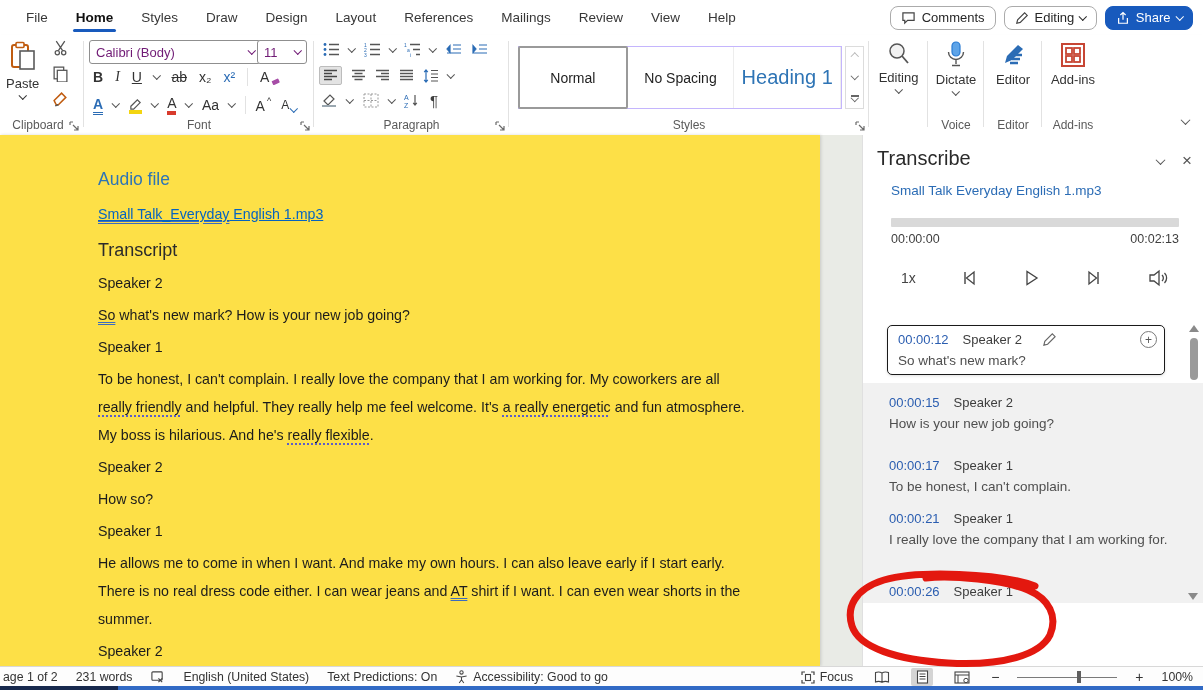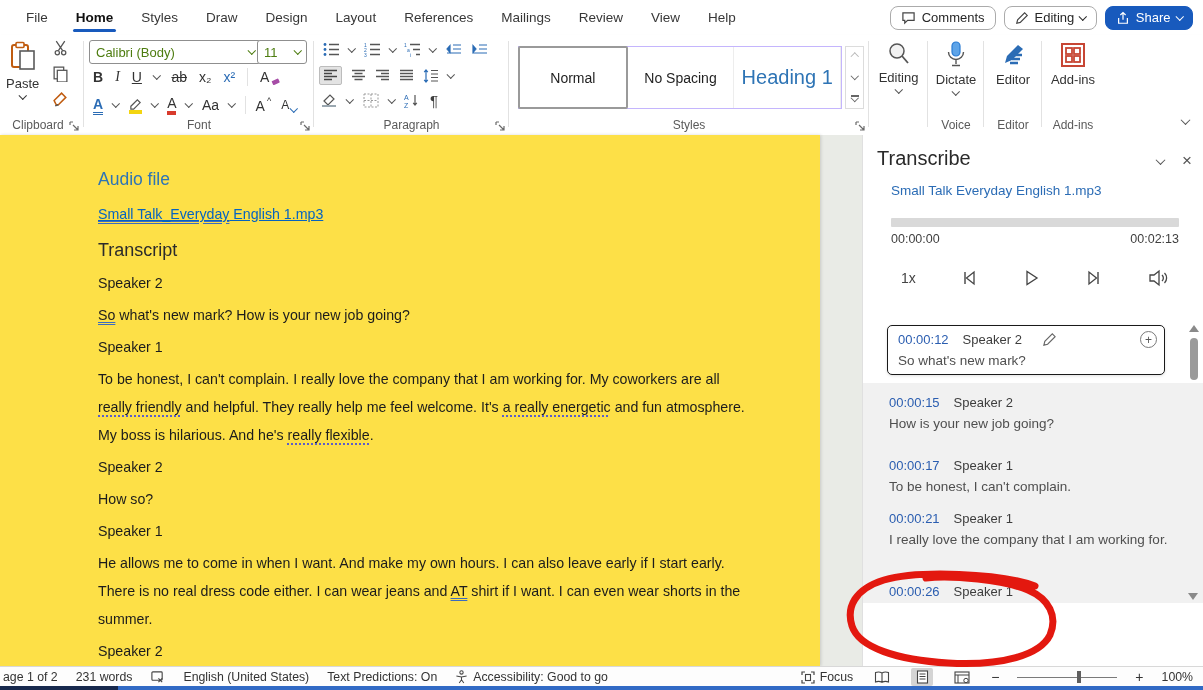--- a/index.html
+++ b/index.html
@@ -23,21 +23,21 @@
         border-bottom:1.5px solid currentColor;transform:rotate(45deg) translate(-1px,-1px);}
   .chev.sm{width:4.5px;height:4.5px;}
   
   .ribbon{position:absolute;left:0;top:35px;width:100%;height:100px;background:#fff;
           border-bottom:1px solid #d6d6d6;box-shadow:0 1px 2px rgba(0,0,0,.06);}
   .rgroup{position:absolute;top:0;height:100px;}
   .rdiv{position:absolute;top:6px;height:86px;width:1px;background:#e2e2e2;}
   .glabel{position:absolute;bottom:3px;left:0;right:0;text-align:center;font-size:12px;color:#5a5a5a;}
   .launcher{position:absolute;bottom:4px;right:3px;color:#6a6a6a;}
   .combo{display:flex;align-items:center;justify-content:space-between;height:22px;
-         border:1px solid #8f8f8f;border-radius:3px;background:#fff;font-size:13px;color:#4d7c0f;
+         border:1px solid #8f8f8f;border-radius:3px;background:#fff;font-size:13px;color:#701a75;
          padding:0 6px;}
   .fbtn{font-size:14px;color:#333;display:inline-flex;align-items:flex-end;gap:2px;}
   .styles-box{position:absolute;left:8px;top:11px;width:322px;height:61px;border:1px solid #c4b5fd;
               background:#fff;display:flex;}
   .style-tile{flex:1;display:flex;align-items:center;justify-content:center;border-right:1px solid #ededed;}
   .style-tile.sel{border:2px solid #9a9a9a;border-radius:2px;margin:-1px 0 -1px -1px;}
   .style-tile span{font-size:14px;color:#1f1f1f;}
   .style-tile.h1 span{font-size:20px;color:#2e74b5;}
   .styles-arrows{position:absolute;right:4px;top:11px;width:17px;height:61px;border:1px solid #dcdcdc;
                  display:flex;flex-direction:column;}

